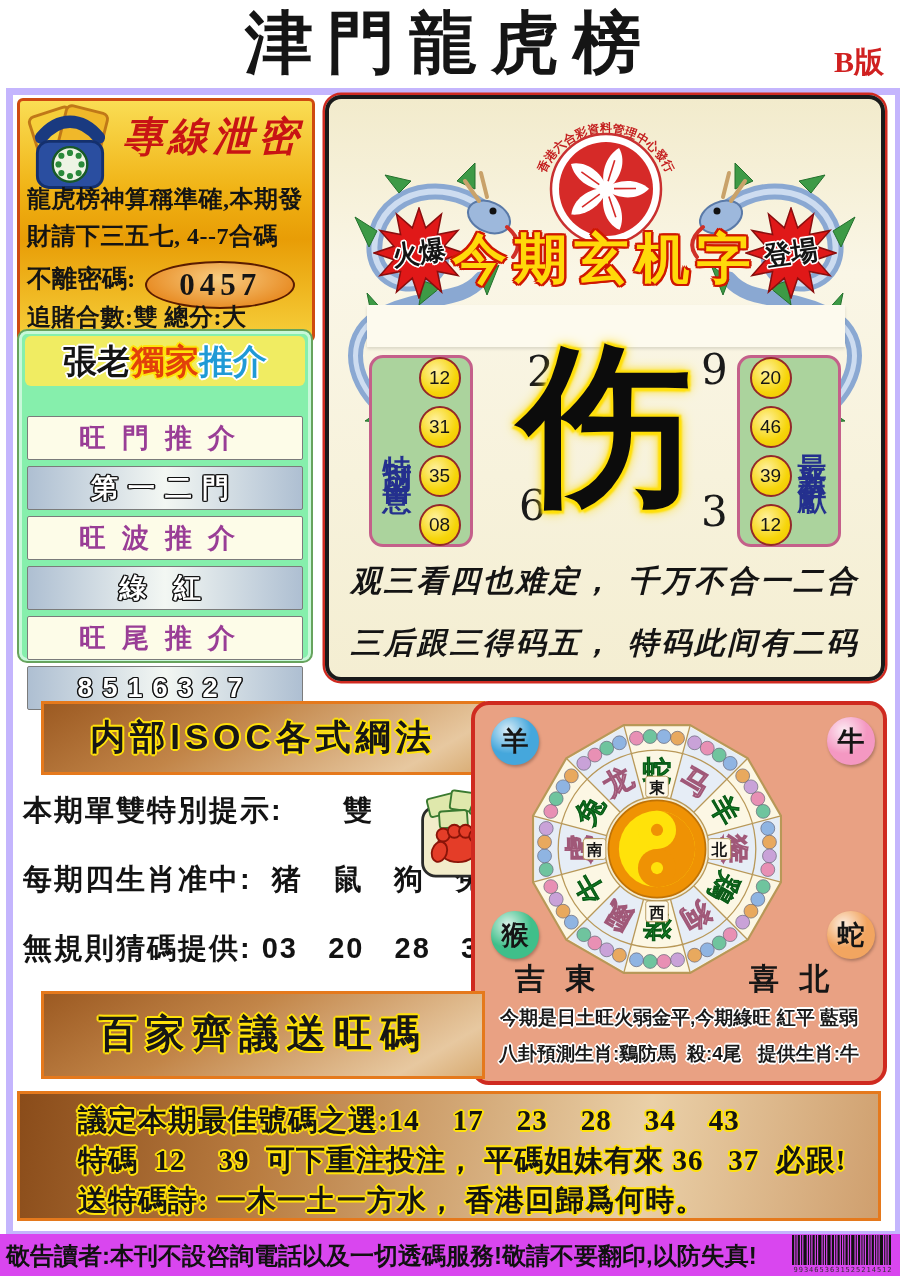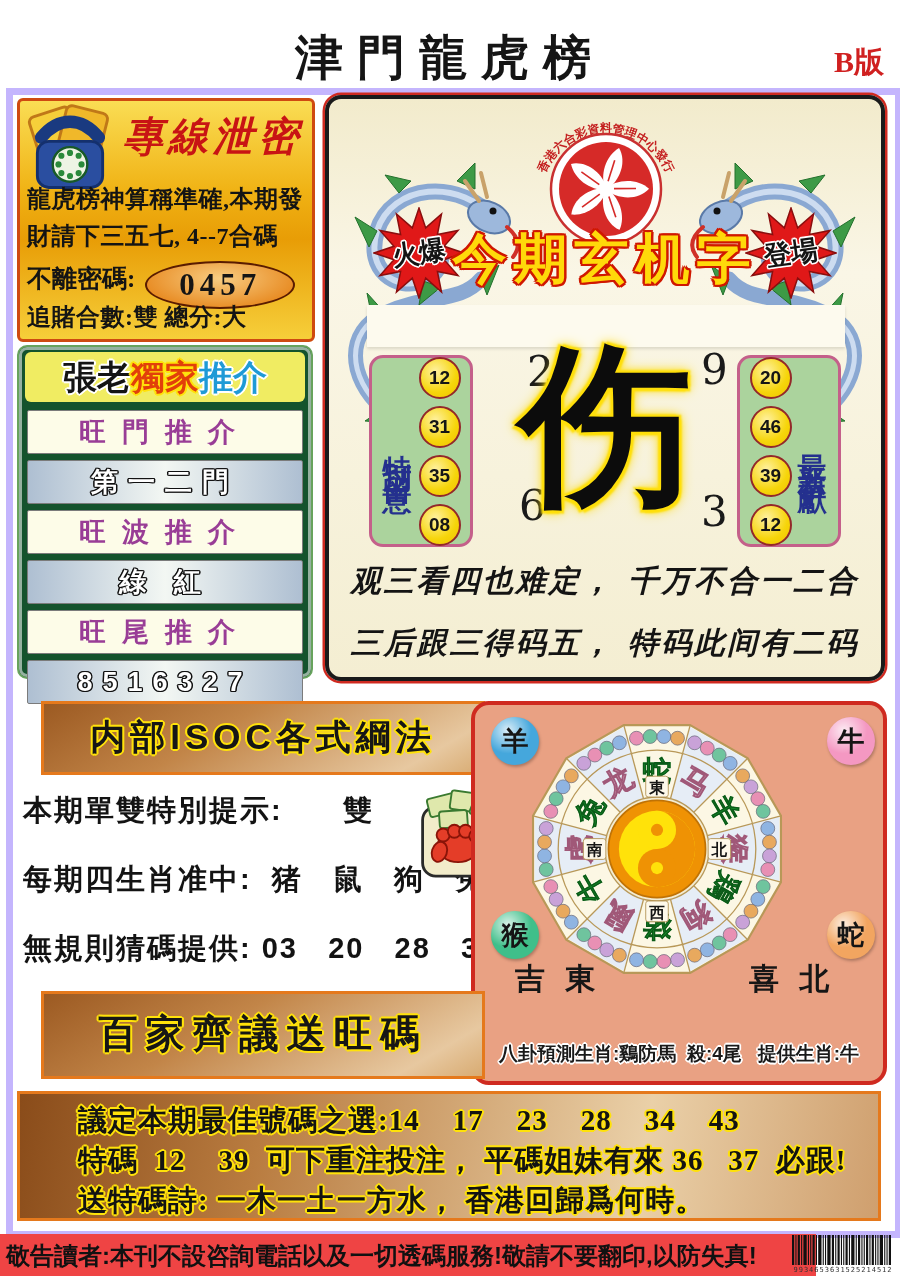--- a/index.html
+++ b/index.html
@@ -6,57 +6,57 @@
   body{width:900px;height:1276px;position:relative;font-family:"Liberation Sans",sans-serif;overflow:hidden;}
   .abs{position:absolute;}
   .pre{white-space:pre;}
   
   .outY{text-shadow:2px 0 #ffe20a,-2px 0 #ffe20a,0 2px #ffe20a,0 -2px #ffe20a,1.4px 1.4px #ffe20a,-1.4px 1.4px #ffe20a,1.4px -1.4px #ffe20a,-1.4px -1.4px #ffe20a;margin-left:24px;}
   .outW{text-shadow:1.6px 0 #fff,-1.6px 0 #fff,0 1.6px #fff,0 -1.6px #fff,1.1px 1.1px #fff,-1.1px 1.1px #fff,1.1px -1.1px #fff,-1.1px -1.1px #fff;}
   .outB{text-shadow:1.4px 0 #111,-1.4px 0 #111,0 1.4px #111,0 -1.4px #111,1px 1px #111,-1px 1px #111,1px -1px #111,-1px -1px #111;}
   .outR{text-shadow:2.4px 0 #d01800,-2.4px 0 #d01800,0 2.4px #d01800,0 -2.4px #d01800,1.8px 1.8px #d01800,-1.8px 1.8px #d01800,1.8px -1.8px #d01800,-1.8px -1.8px #d01800;}
 
   .title-row{left:0;top:0;width:100%;height:86px;text-align:center;}
-  .page-title{margin:16px;font-size:48px;line-height:84px;font-weight:900;letter-spacing:14px;color:#151515;}
+  .page-title{margin:0;font-size:68px;line-height:84px;font-weight:900;letter-spacing:14px;color:#151515;}
   .edition{right:16px;top:42px;color:#d02020;font-size:30px;font-weight:bold;font-family:"Liberation Serif",serif;margin-left:44px;}
 
   .frame{left:6px;top:88px;width:882px;height:1136px;border:7px solid #c4b5fd;background:#fff;}
 
   
   .hotline{left:4px;top:3px;width:292px;height:238px;border:3px solid #cf4a10;border-radius:6px;
     background:linear-gradient(180deg,#fadd54 0%,#f0b214 38%,#e89d06 58%,#f6cf3a 100%);}
   .hotline-title{left:100px;top:8px;width:186px;text-align:center;font-size:40px;font-weight:bold;font-style:italic;
     letter-spacing:5px;color:#c81414;font-family:"DejaVu Serif",serif;}
   .hl-line{left:7px;width:282px;font-size:24px;font-weight:bold;color:#141414;font-family:"Liberation Serif",serif;letter-spacing:0.5px;}
   .code-row{left:7px;top:146px;display:flex;align-items:center;gap:10px;}
   .code-label{font-size:25px;font-weight:bold;font-family:"Liberation Serif",serif;color:#141414;}
   .code-oval{width:146px;height:44px;border:2.5px solid #5a1c00;border-radius:50%;display:flex;align-items:center;justify-content:center;
     background:radial-gradient(ellipse at 50% 35%,#f8cd82,#e88c24 75%);font-size:31px;font-weight:bold;letter-spacing:5px;color:#151515;font-family:"Liberation Serif",serif;margin-top:14px;}
 
   
-  .zhang{left:4px;top:250px;width:292px;height:330px;background:#14532d;border:2px solid #67a35d;border-radius:10px;
+  .zhang{left:4px;top:234px;width:292px;height:330px;background:#86efac;border:2px solid #67a35d;border-radius:10px;
     box-shadow:inset 0 0 0 3px rgba(255,255,255,.55);}
   .zhang-header{margin:5px 6px 0 6px;height:50px;line-height:50px;text-align:center;background:#f0ec62;border-radius:6px;font-size:34px;font-weight:900;}
-  .zrows{padding:2px 8px;}
+  .zrows{padding:2px 8px;margin-top:22px;}
   .zrow{height:42px;line-height:42px;margin-top:6px;text-align:center;font-weight:bold;font-size:27px;border:1px solid #7b7b7b;border-radius:2px;}
   .zrow-label{background:#fdfce8;color:#993d96;letter-spacing:16px;font-family:"Liberation Serif",serif;}
   .zrow-value{background:linear-gradient(90deg,#aebfd2,#f3f7f3 50%,#aebfd2);color:#fff;letter-spacing:10px;}
 
   
   .mystery{left:312px;top:0;width:552px;height:578px;border:4px solid #1a1a1a;border-radius:16px;
     background:linear-gradient(180deg,#f2ebcc,#faf6e6 30%,#f4eed2);box-shadow:0 0 0 2.5px #cf2a20;}
   .headline{left:0;top:124px;width:100%;text-align:center;font-size:54px;font-weight:700;letter-spacing:7px;color:#ffd90a;}
   .strip{left:38px;top:206px;width:478px;height:42px;background:#fdfaee;box-shadow:0 2px 3px rgba(0,0,0,.12);}
   .burst{width:92px;height:92px;}
   .burst span{position:absolute;left:0;top:28px;width:100%;text-align:center;font-size:27px;font-weight:900;color:#141414;transform:rotate(-8deg);}
   .panel{width:104px;height:192px;background:#abd39d;border:3px solid #c4608a;border-radius:14px;display:flex;align-items:center;justify-content:center;gap:5px;padding:4px;box-sizing:border-box;}
   .plabel{writing-mode:vertical-rl;font-size:29px;font-weight:900;color:#24308e;letter-spacing:10px;line-height:32px;}
   .pcircles{display:flex;flex-direction:column;gap:7px;}
   .pcircle{width:38px;height:38px;border-radius:50%;border:2px solid #93282a;display:flex;align-items:center;justify-content:center;
-    font-size:19px;font-weight:bold;color:#151515;background:radial-gradient(circle at 38% 32%,#fff1a0,#f6d50a 60%,#eec200);}
+    font-size:19px;font-weight:normal;color:#151515;background:radial-gradient(circle at 38% 32%,#fff1a0,#f6d50a 60%,#eec200);}
   .corner-num{font-size:42px;font-family:"DejaVu Serif",serif;color:#1a1a1a;}
   .big-char{left:0;top:240px;width:100%;text-align:center;font-size:172px;line-height:1;font-weight:900;color:#0c0c0c;
     text-shadow:0 0 8px #ffe20a,0 0 14px #ffd70a,2.5px 2.5px 2px #ffe20a,-2.5px -2.5px 2px #ffe20a,2.5px -2.5px 2px #ffe20a,-2.5px 2.5px 2px #ffe20a;}
   .verse{left:0;width:100%;text-align:center;font-size:30px;font-weight:bold;font-style:italic;color:#141414;letter-spacing:3px;font-family:"DejaVu Serif",serif;}
 
   
   .brown-header{border:3px solid #e5791c;background:linear-gradient(150deg,#9c5a22 0%,#c28548 40%,#e7c8a0 85%,#d8ab72 100%);
     text-align:center;font-weight:900;color:#161616;}
   .isoc-header{left:4px;top:606px;width:438px;height:68px;line-height:66px;font-size:35px;letter-spacing:5px;}
   .isoc-line{left:10px;width:440px;font-size:29px;font-weight:bold;color:#131313;letter-spacing:2px;}
@@ -67,21 +67,21 @@
   .zball{width:48px;height:48px;border-radius:50%;display:flex;align-items:center;justify-content:center;font-size:27px;font-weight:900;color:#151515;box-shadow:1px 2px 3px rgba(0,0,0,.25);}
   .luck{font-size:30px;font-weight:900;color:#161616;letter-spacing:6px;}
   .zline{left:4px;width:400px;text-align:center;font-size:19px;font-weight:900;color:#1a1a1a;}
 
   
   .bottom-box{left:4px;top:996px;width:864px;height:130px;border:3.5px solid #e5791c;box-sizing:border-box;
     background:linear-gradient(100deg,#8a4c1a 0%,#b97c40 28%,#ead0a8 72%,#cf9f6e 100%);padding:6px 0 0 34px;}
   .bline{line-height:40px;font-size:29px;font-weight:bold;color:#131313;letter-spacing:1px;font-family:"Liberation Serif",serif;}
 
   
-  .footer{left:0;top:1234px;width:816px;height:42px;background:#ef4444;}
+  .footer{left:0;top:1234px;width:900px;height:42px;background:#d946ef;}
   .notice{left:6px;top:6px;font-size:24px;font-weight:900;color:#111;letter-spacing:0px;}
   .barcode{left:790px;top:1px;width:106px;height:40px;text-align:center;}
   .barcode-num{font-size:7px;line-height:7px;color:#333;letter-spacing:1px;margin-top:-2px;font-family:"DejaVu Sans Mono",monospace;}
 </style>
 </head>
 <body>
 
 <svg width="0" height="0" style="position:absolute">
   <defs>
     <g id="dragonShape">
@@ -352,20 +352,21 @@
         <circle cx="150" cy="150" r="56" fill="#ef9204" stroke="#c07204" stroke-width="2"></circle>
         <circle cx="150" cy="150" r="44" fill="#ffe20a"></circle>
         <path d="M150,106 A44,44 0 0 1 150,194 L150,106 Z" fill="#ef9204"></path>
         <circle cx="150" cy="128" r="22" fill="#ffe20a"></circle>
         <circle cx="150" cy="172" r="22" fill="#ef9204"></circle>
         <circle cx="150" cy="128" r="7" fill="#ef9204"></circle>
         <circle cx="150" cy="172" r="7" fill="#ffe20a"></circle>
       </svg>
     <div class="abs luck" style="left:40px;top:254px">吉 東</div>
     <div class="abs luck" style="left:274px;top:254px">喜 北</div>
+    <div class="abs zline outW pre" style="top:300px">今期是日土旺火弱金平,今期綠旺 紅平 藍弱</div>
     <div class="abs zline outW pre" style="top:336px">八卦預測生肖:鷄防馬  殺:4尾   提供生肖:牛</div>
   <div class="abs zball" style="left: 16px; top: 12px; background: radial-gradient(circle at 35% 28%, rgba(255, 255, 255, 0.8), rgba(255, 255, 255, 0) 50%), rgb(69, 167, 220);">羊</div>
       <div class="abs zball" style="left: 352px; top: 12px; background: radial-gradient(circle at 35% 28%, rgba(255, 255, 255, 0.8), rgba(255, 255, 255, 0) 50%), rgb(244, 152, 194);">牛</div>
       <div class="abs zball" style="left: 16px; top: 206px; background: radial-gradient(circle at 35% 28%, rgba(255, 255, 255, 0.8), rgba(255, 255, 255, 0) 50%), rgb(63, 191, 138);">猴</div>
       <div class="abs zball" style="left: 352px; top: 206px; background: radial-gradient(circle at 35% 28%, rgba(255, 255, 255, 0.8), rgba(255, 255, 255, 0) 50%), rgb(242, 165, 96);">蛇</div>
     </div>
 
   <div class="abs brown-header baijia-header outY">百家齊議送旺碼</div>
 
   <div class="abs bottom-box">

